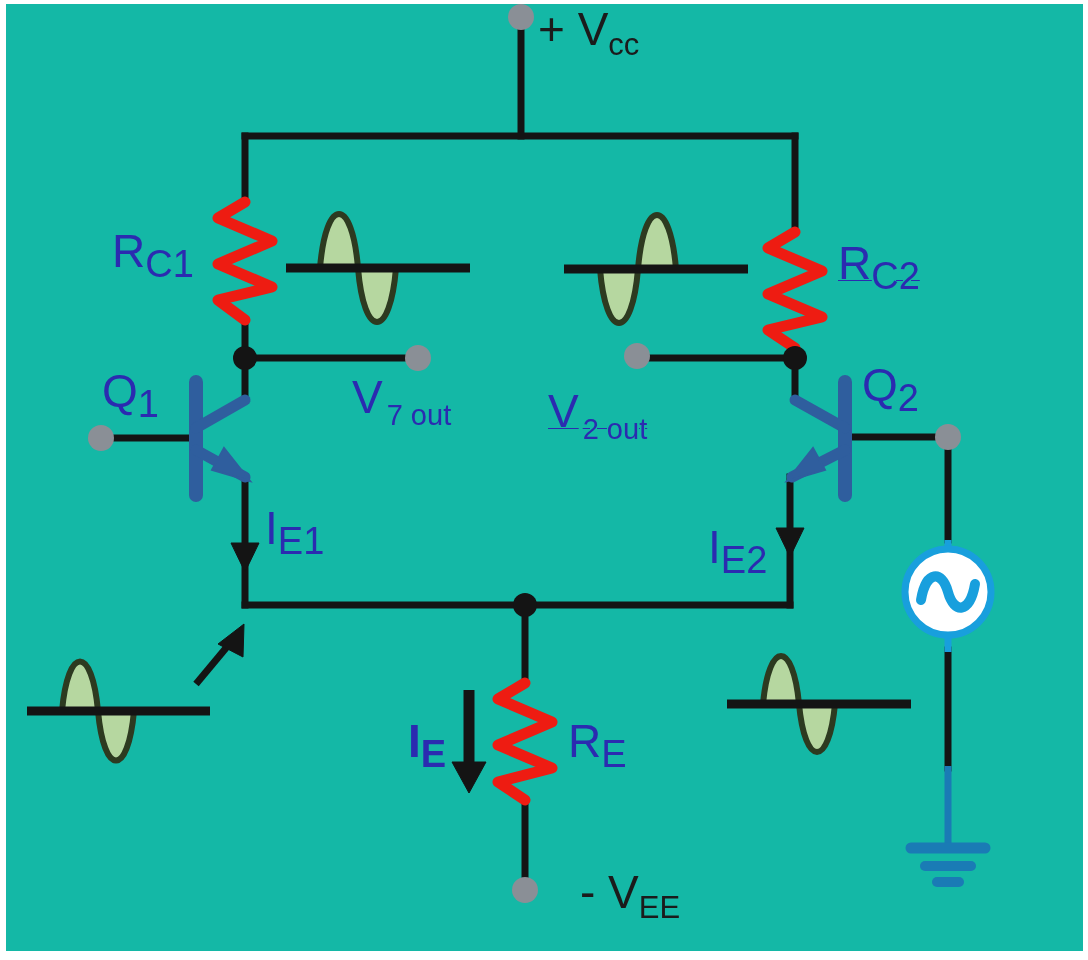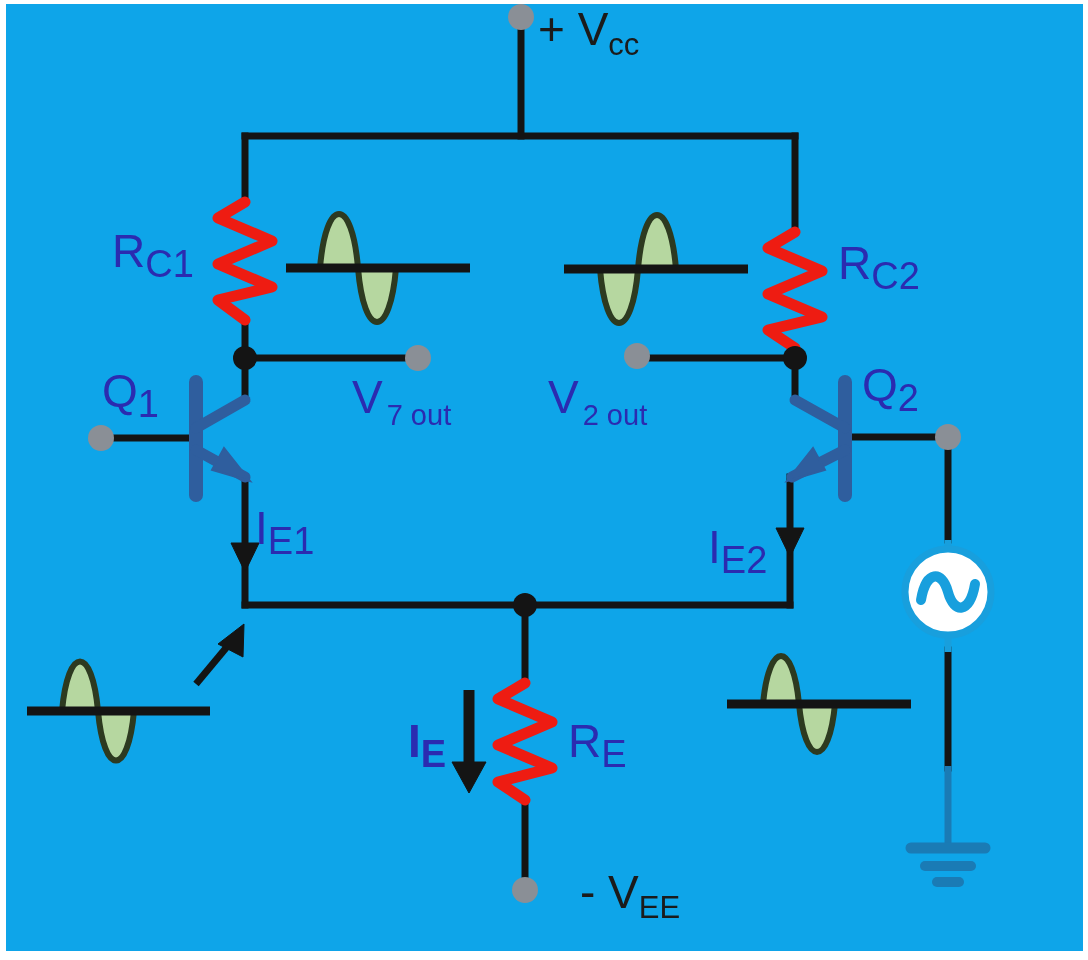--- a/index.html
+++ b/index.html
@@ -4,21 +4,21 @@
 <style>
   html, body {
     margin: 0;
     padding: 0;
     background: #ffffff;
   }
   #canvas {
     position: relative;
     width: 1088px;
     height: 960px;
-    background: #0ea5e9;
+    background: #14b8a6;
     overflow: hidden;
     font-family: "Liberation Sans", sans-serif;
   }
   #canvas::after{
     content:"";
     position:absolute; left:0; top:0; right:0; bottom:0;
     border-left: 6px solid #ffffff;
     border-right: 5px solid #ffffff;
     border-top: 4px solid #ffffff;
     border-bottom: 9px solid #ffffff;
@@ -190,45 +190,45 @@
   </div>
 
   <div class="lbl lbl-dark" style="left:552px; top:869px;margin-left:28px;">
     <span class="main">- V</span><span class="sub">EE</span>
   </div>
 
   <div class="lbl" style="left:112px; top:228px;">
     <span class="main">R</span><span class="sub">C1</span>
   </div>
 
-  <div class="lbl" style="left:838px; top:240px;">
+  <div class="lbl" style="left:838px; top:240px;text-decoration:underline;">
     <span class="main">R</span><span class="sub">C2</span>
   </div>
 
   <div class="lbl" style="left:568px; top:718px;">
     <span class="main">R</span><span class="sub">E</span>
   </div>
 
   <div class="lbl" style="left:102px; top:368px;">
     <span class="main">Q</span><span class="sub">1</span>
   </div>
 
   <div class="lbl" style="left:862px; top:362px;">
     <span class="main">Q</span><span class="sub">2</span>
   </div>
 
   <div class="lbl" style="left:352px; top:374px;">
     <span class="main">V</span><span class="vsub">7 out</span>
   </div>
 
-  <div class="lbl" style="left:548px; top:374px;">
+  <div class="lbl" style="left:548px; top:388px;text-decoration:underline;">
     <span class="main">V</span><span class="vsub">2 out</span>
   </div>
 
-  <div class="lbl" style="left:255px; top:505px;">
+  <div class="lbl" style="left:265px; top:505px;">
     <span class="main">I</span><span class="sub">E1</span>
   </div>
 
   <div class="lbl" style="left:708px; top:524px;">
     <span class="main">I</span><span class="sub">E2</span>
   </div>
 
   <div class="lbl" style="left:408px; top:718px;font-weight:bold;">
     <span class="main">I</span><span class="sub">E</span>
   </div>

